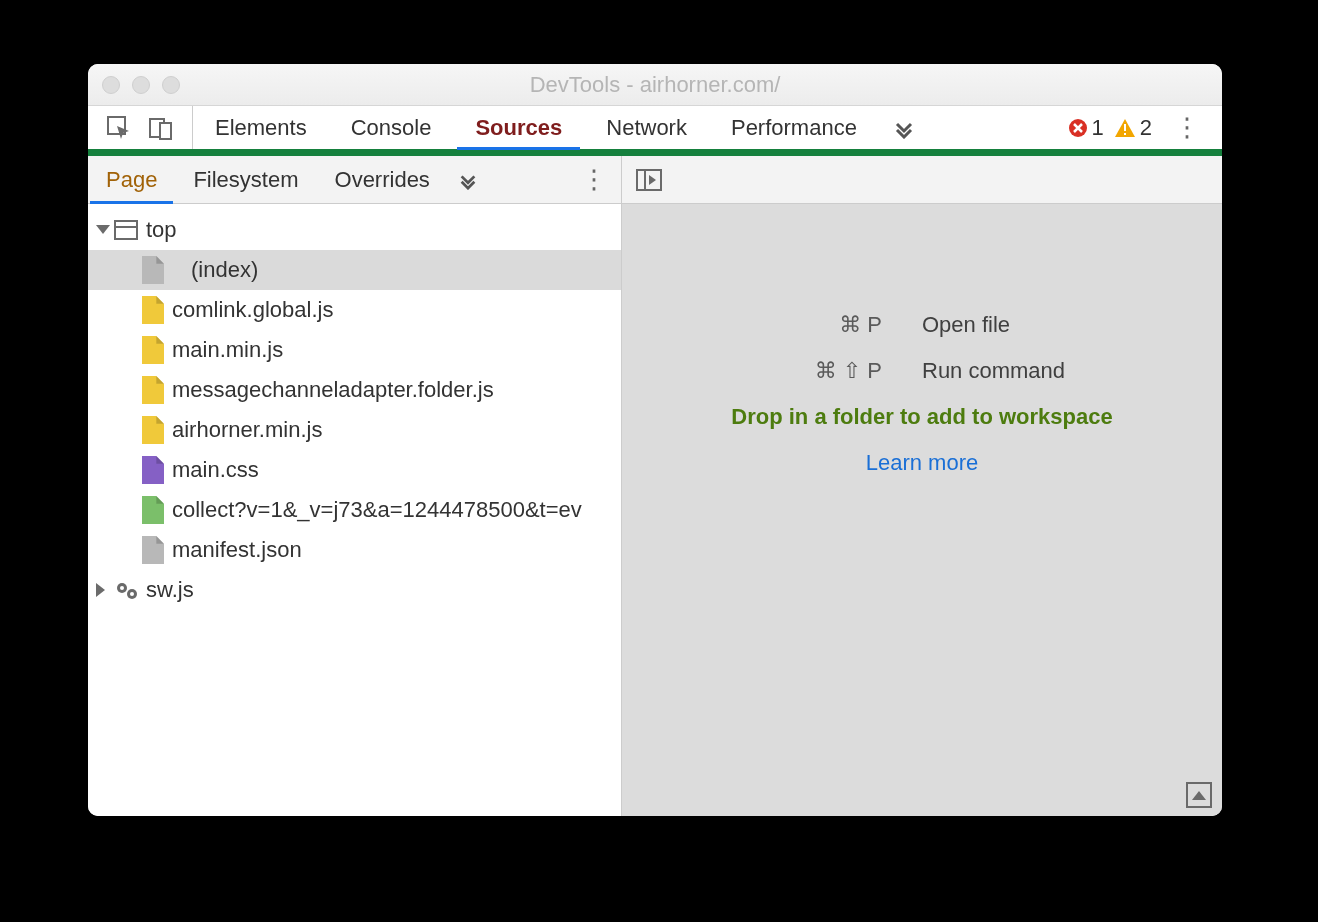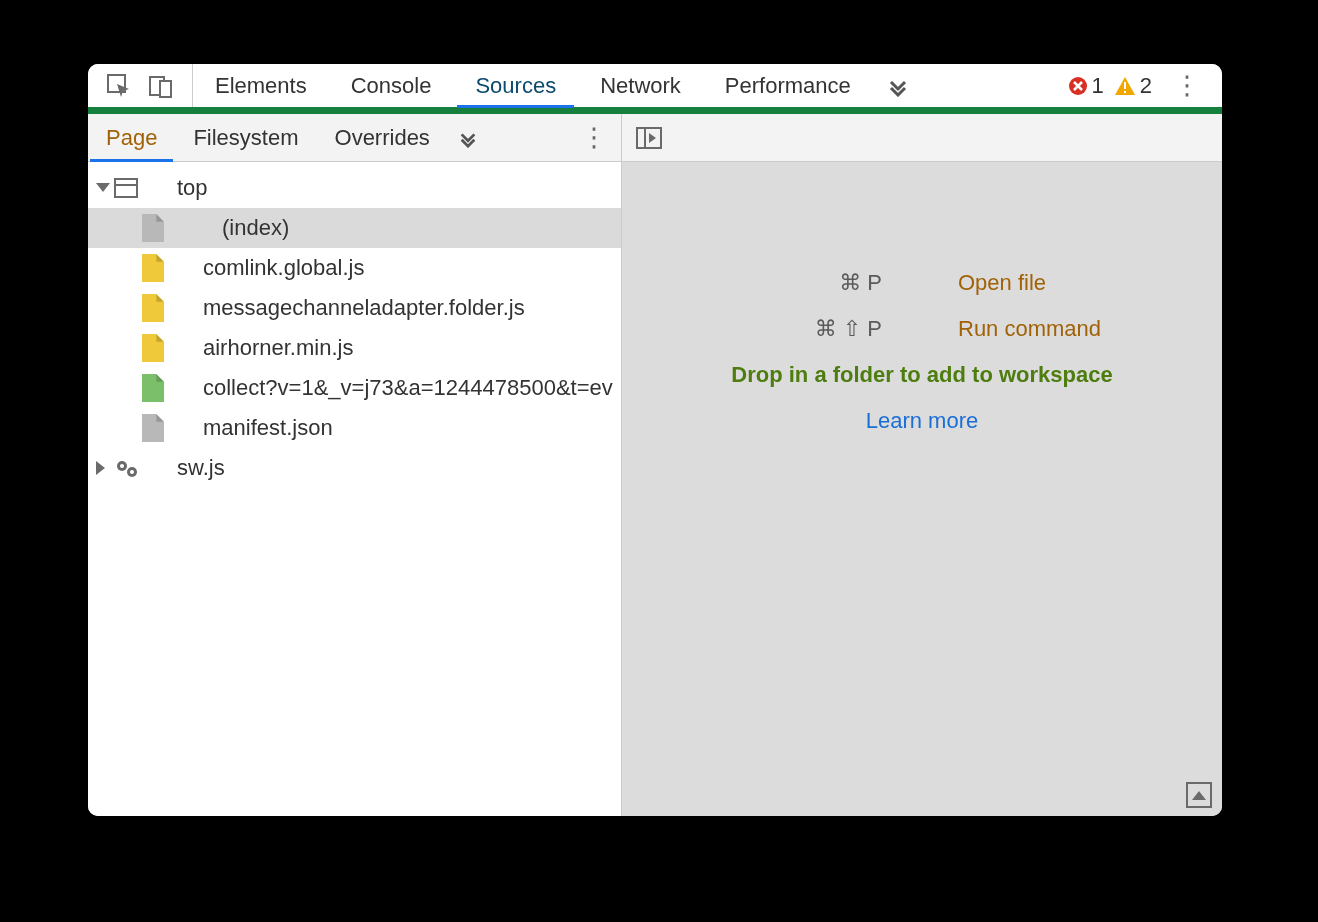--- a/index.html
+++ b/index.html
@@ -76,21 +76,22 @@
   }
   .maintabs .tab {
     display: flex;
     align-items: center;
     padding: 0 22px;
     color: #333;
     cursor: default;
     position: relative;
   }
   .maintabs .tab.active {
-    color: #0c4a6e;
+    color: #7f1d1d;
+    font-weight: bold;
   }
   .maintabs .tab.active::after {
     content: "";
     position: absolute;
     left: 4px; right: 4px; bottom: -1px;
     height: 3px;
     background: #1a73e8;
   }
   .maintabs .spacer { flex: 1; }
   .maintabs .right {
@@ -154,21 +155,21 @@
     padding-top: 6px;
     font-size: 22px;
   }
   .tree-row {
     display: flex;
     align-items: center;
     height: 40px;
     white-space: nowrap;
     overflow: hidden;
   }
-  .tree-row .label { overflow: hidden; text-overflow: clip; margin-left: 31px; }
+  .tree-row .label { overflow: hidden; text-overflow: clip; }
   .tree-row.depth1 { padding-left: 8px; }
   .tree-row.depth2 { padding-left: 54px; }
   .tree-row.selected { background: #dadada; gap: 19px; }
   .twisty {
     width: 14px; height: 14px;
     margin-right: 4px;
     display: inline-block;
   }
   .twisty.down {
     border-left: 7px solid transparent;
@@ -250,21 +251,21 @@
     align-items: center;
     gap: 40px;
     width: 420px;
   }
   .hint-keys {
     width: 170px;
     text-align: right;
     font-family: inherit;
     color: #5a5a5a;
   }
-  .hint-label { color: #a16207; margin-left: 36px; }
+  .hint-label { color: #404040; }
   .drop-hint { color: #4d7c0f; font-weight: bold; }
   .learn {
     color: #1a6fd6;
   }
   .drawer-toggle {
     position: absolute;
     right: 10px;
     bottom: 8px;
     width: 26px; height: 26px;
     border: 2px solid #6a6a6a;
@@ -279,20 +280,28 @@
     border-bottom: 9px solid #6a6a6a;
   }
 
   .chev-icon svg, .ico svg { display:block; }
 </style>
 </head>
 <body>
 
 <div class="window">
 
+  <div class="titlebar">
+    <div class="traffic">
+      <div class="dot"></div>
+      <div class="dot"></div>
+      <div class="dot"></div>
+    </div>
+    <div class="title">DevTools - airhorner.com/</div>
+  </div>
 
   <div class="maintabs">
     <div class="toolbtns">
       <span class="ico">
         <svg width="26" height="26" viewBox="0 0 26 26">
             <rect x="2" y="2" width="17" height="17" fill="none" stroke="#6a6a6a" stroke-width="2"></rect>
             <path d="M11 11 L23 16 L17 18 L15 24 Z" fill="#6a6a6a"></path>
           </svg>
       </span>
       <span class="ico">
@@ -379,25 +388,33 @@
         <div class="tree-row depth2 selected">
           <span class="file-ico gray"></span>
           <span class="label">(index)</span>
         </div>
         <div class="tree-row depth2">
           <span class="file-ico yellow"></span>
           <span class="label">comlink.global.js</span>
         </div>
         <div class="tree-row depth2">
           <span class="file-ico yellow"></span>
+          <span class="label">main.min.js</span>
+        </div>
+        <div class="tree-row depth2">
+          <span class="file-ico yellow"></span>
           <span class="label">messagechanneladapter.folder.js</span>
         </div>
         <div class="tree-row depth2">
           <span class="file-ico yellow"></span>
           <span class="label">airhorner.min.js</span>
+        </div>
+        <div class="tree-row depth2">
+          <span class="file-ico purple"></span>
+          <span class="label">main.css</span>
         </div>
         <div class="tree-row depth2">
           <span class="file-ico green"></span>
           <span class="label">collect?v=1&amp;_v=j73&amp;a=1244478500&amp;t=ev</span>
         </div>
         <div class="tree-row depth2">
           <span class="file-ico gray"></span>
           <span class="label">manifest.json</span>
         </div>
 

